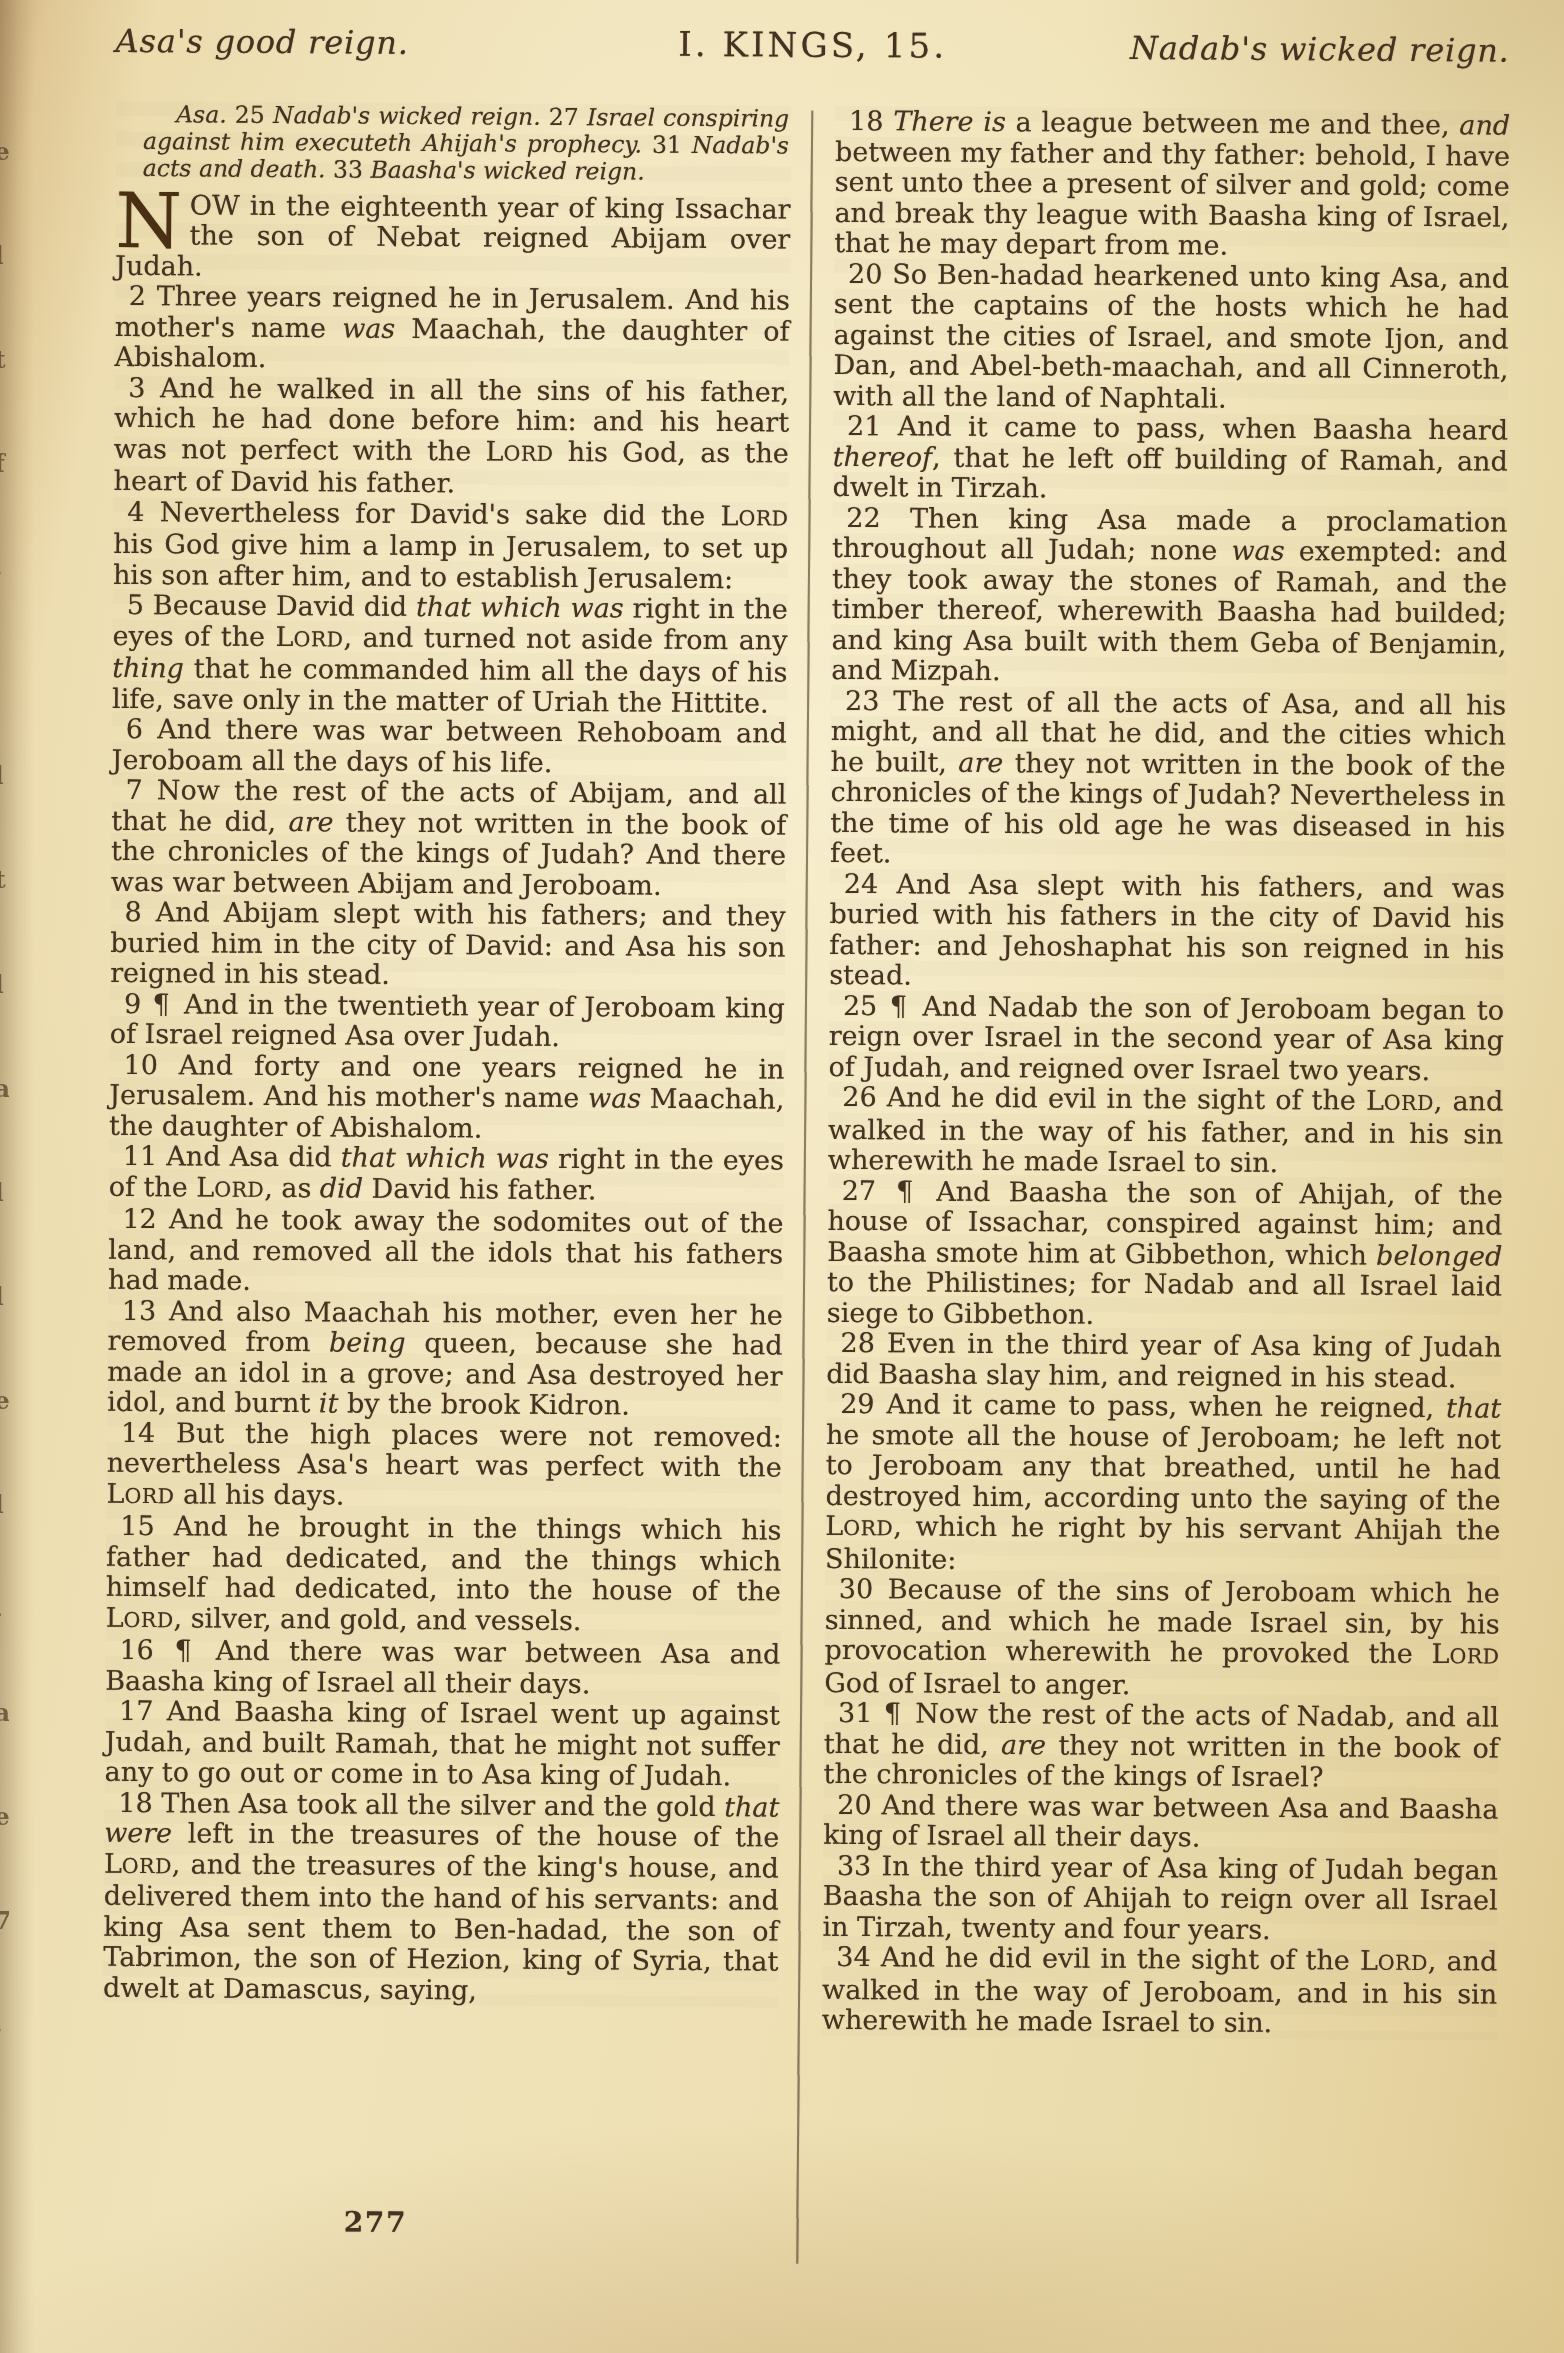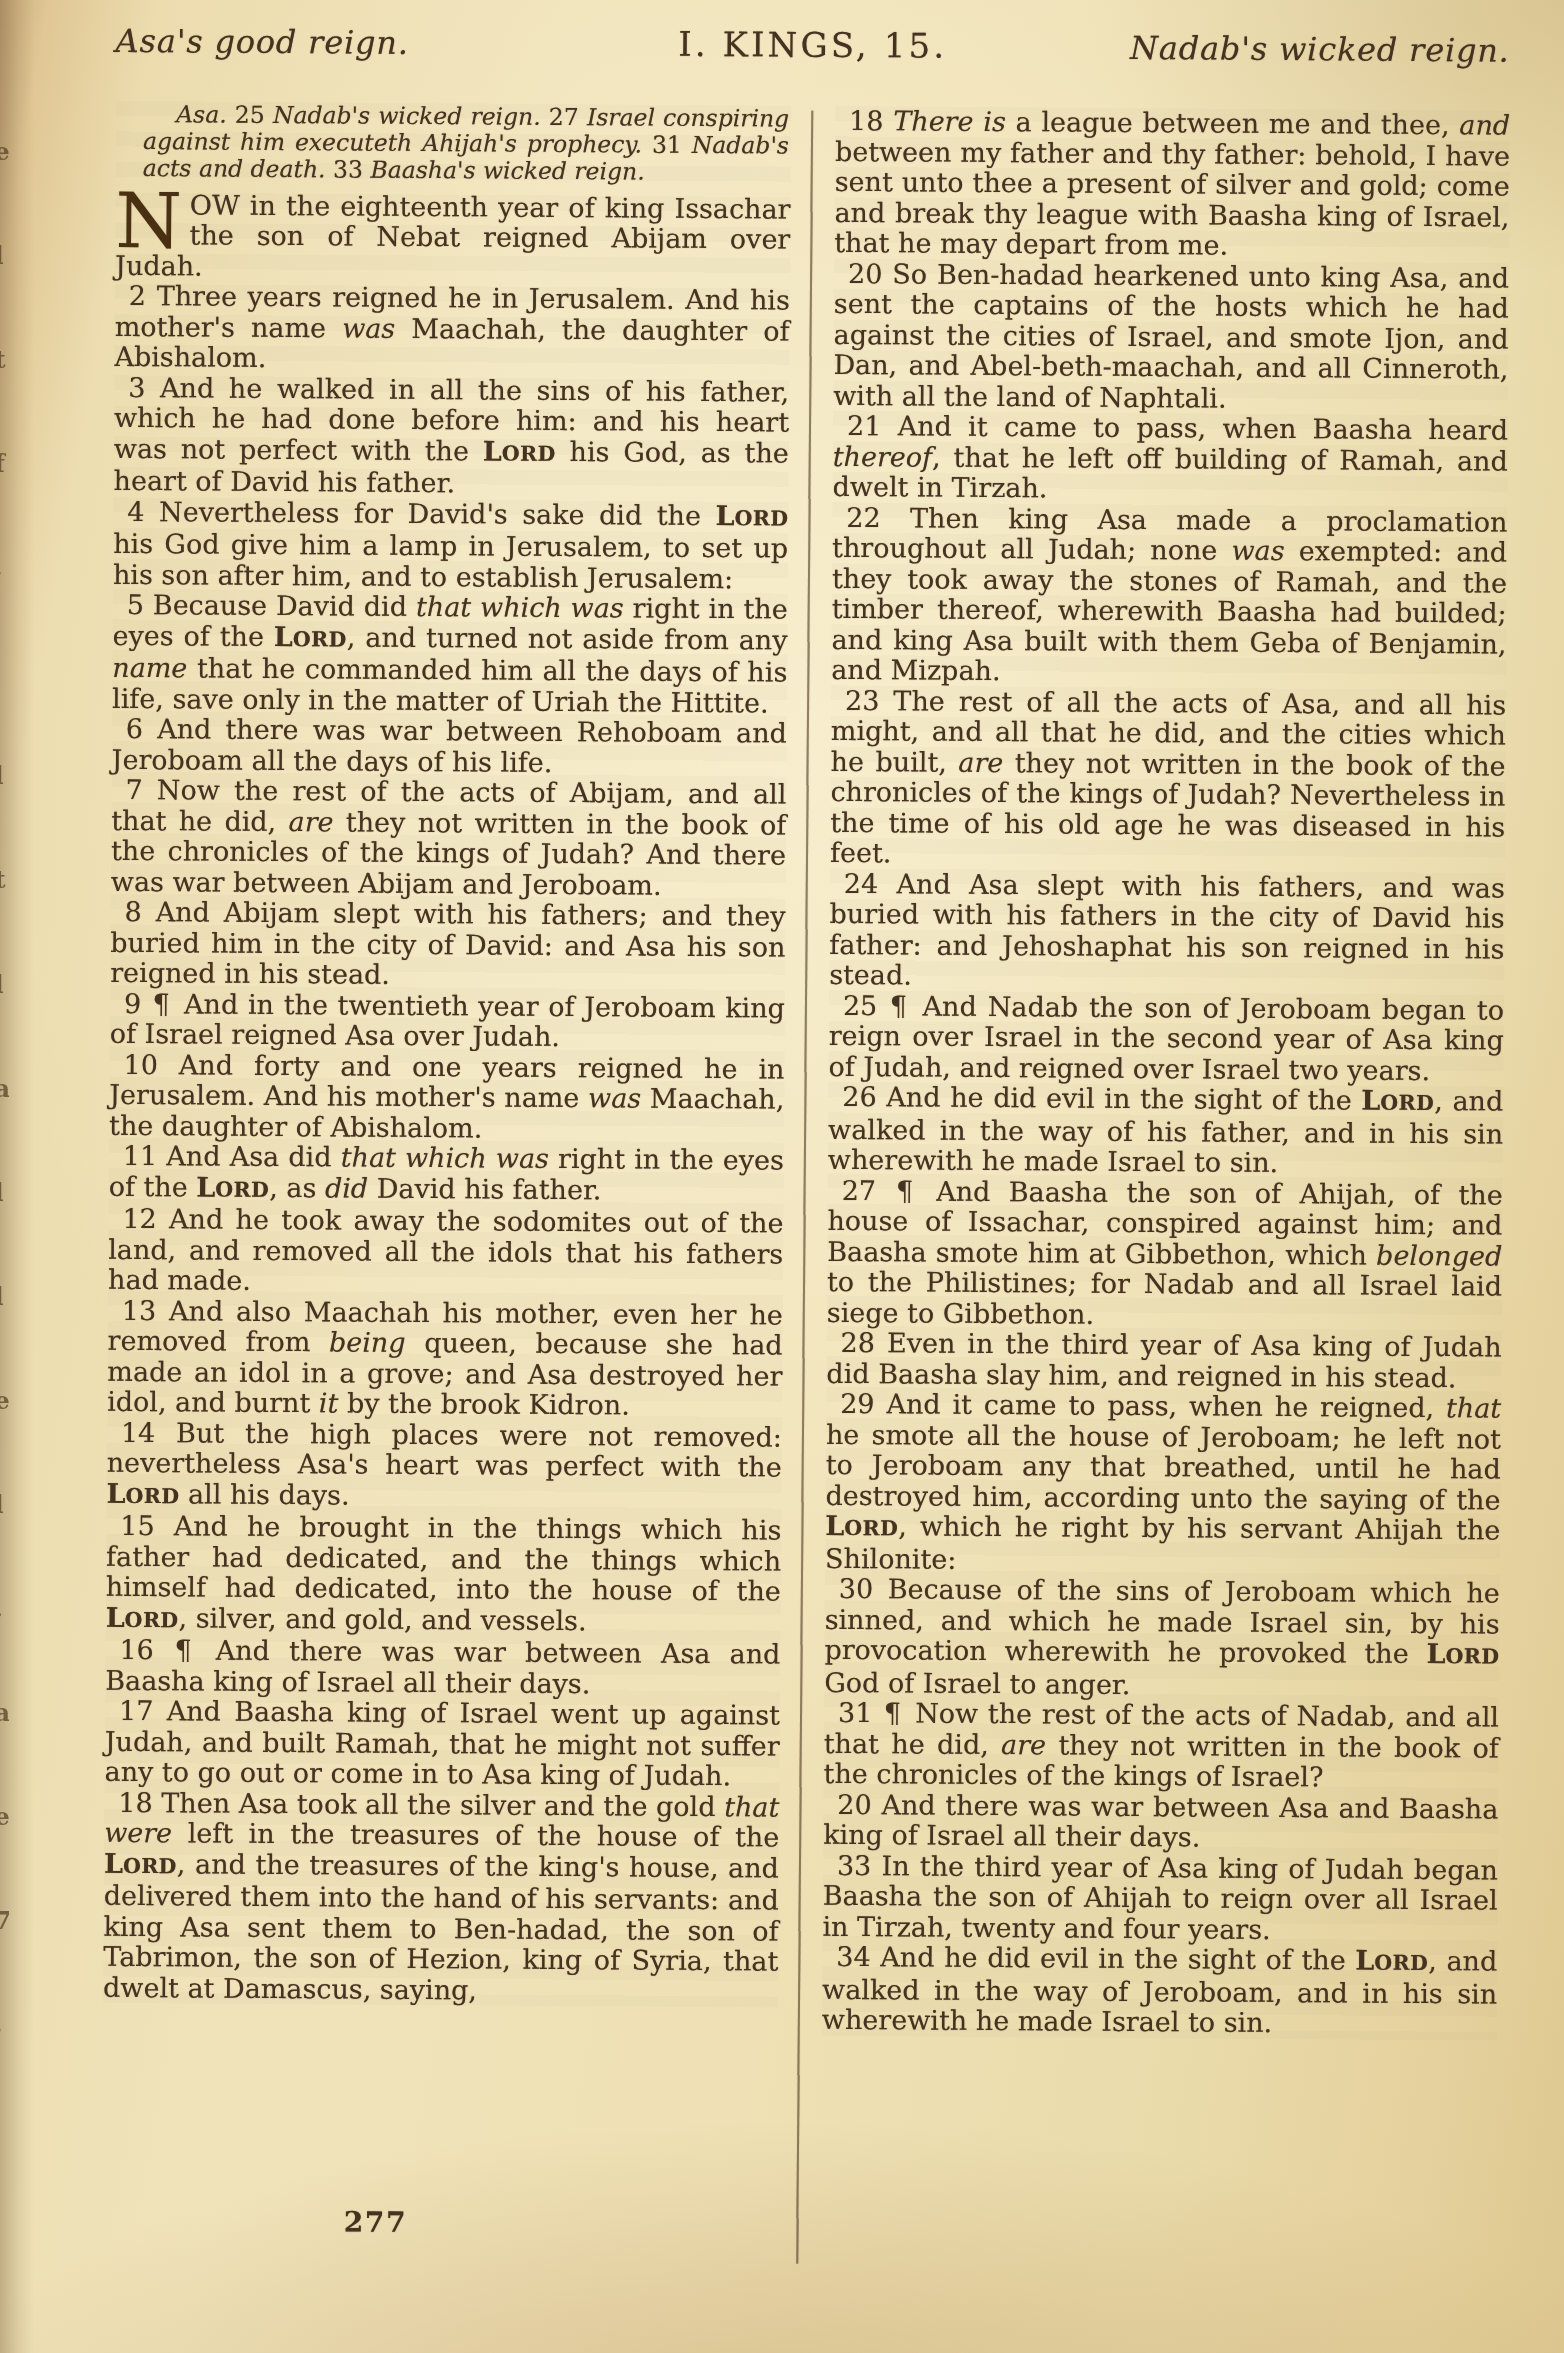--- a/index.html
+++ b/index.html
@@ -33,21 +33,21 @@
   .divider{position:absolute;left:812px;top:110px;width:2.3px;height:2153px;background:rgba(78,58,36,.62);
     box-shadow:0 0 0.8px rgba(78,58,36,.5);}
   
   .summary{font-style:italic;font-size:23.5px;line-height:27px;margin:0 0 7.8px 27px;width:646px;
     text-indent:33px;text-align:justify;}
   .summary .rom{font-style:normal;}
   
   p.verse{margin:0;text-indent:14px;}
   p.verse.drop{text-indent:0;}
   .it{font-style:italic;}
-  .lord{white-space:nowrap;font-weight:bold;}
+  .lord{white-space:nowrap;}
   .lord .sc{font-size:76%;letter-spacing:0.4px;}
   .dropcap{float:left;font-size:76px;line-height:56px;padding:3.1px 7.8px 0 0;color:#4a3013;}
   .pilcrow{padding:0 4.7px 0 1.6px;}
   .pagenum{position:absolute;left:117px;width:548px;top:2208px;text-align:center;
     font-size:28px;font-weight:bold;letter-spacing:1.6px;text-shadow:0 0 1.1px rgba(70,48,28,.6);}
 </style>
 </head>
 <body>
 
 <div class="page">
@@ -82,21 +82,21 @@
 
     <div class="divider"></div>
 
     <div class="col col-left">
       <p class="summary" id="summaryBlock"><span>Asa. </span><span class="rom">25</span><span> Nadab's wicked reign. </span><span class="rom">27</span><span> Israel conspiring against him executeth Ahijah's prophecy. </span><span class="rom">31</span><span> Nadab's acts and death. </span><span class="rom">33</span><span> Baasha's wicked reign.</span></p>
       <div id="versesLeft">
           <p class="verse drop"><span class="dropcap">N</span><span>OW</span><span> in the eighteenth year of king Issachar the son of Nebat reigned Abijam over Judah.</span></p>
           <p class="verse"><span>2</span><span> Three years reigned he in Jerusalem. And his mother's name </span><span class="it">was</span><span> Maachah, the daughter of Abishalom.</span></p>
           <p class="verse"><span>3</span><span> And he walked in all the sins of his father, which he had done before him: and his heart was not perfect with the </span><span class="lord">L<span class="sc">ORD</span></span><span> his God, as the heart of David his father.</span></p>
           <p class="verse"><span>4</span><span> Nevertheless for David's sake did the </span><span class="lord">L<span class="sc">ORD</span></span><span> his God give him a lamp in Jerusalem, to set up his son after him, and to establish Jerusalem:</span></p>
-          <p class="verse"><span>5</span><span> Because David did </span><span class="it">that which was</span><span> right in the eyes of the </span><span class="lord">L<span class="sc">ORD</span></span><span>, and turned not aside from any </span><span class="it">name</span><span> that he commanded him all the days of his life, save only in the matter of Uriah the Hittite.</span></p>
+          <p class="verse"><span>5</span><span> Because David did </span><span class="it">that which was</span><span> right in the eyes of the </span><span class="lord">L<span class="sc">ORD</span></span><span>, and turned not aside from any </span><span class="it">thing</span><span> that he commanded him all the days of his life, save only in the matter of Uriah the Hittite.</span></p>
           <p class="verse"><span>6</span><span> And there was war between Rehoboam and Jeroboam all the days of his life.</span></p>
           <p class="verse"><span>7</span><span> Now the rest of the acts of Abijam, and all that he did, </span><span class="it">are</span><span> they not written in the book of the chronicles of the kings of Judah? And there was war between Abijam and Jeroboam.</span></p>
           <p class="verse"><span>8</span><span> And Abijam slept with his fathers; and they buried him in the city of David: and Asa his son reigned in his stead.</span></p>
           <p class="verse"><span>9</span><span class="pilcrow"> ¶</span><span> And in the twentieth year of Jeroboam king of Israel reigned Asa over Judah.</span></p>
           <p class="verse"><span>10</span><span> And forty and one years reigned he in Jerusalem. And his mother's name </span><span class="it">was</span><span> Maachah, the daughter of Abishalom.</span></p>
           <p class="verse"><span>11</span><span> And Asa did </span><span class="it">that which was</span><span> right in the eyes of the </span><span class="lord">L<span class="sc">ORD</span></span><span>, as </span><span class="it">did</span><span> David his father.</span></p>
           <p class="verse"><span>12</span><span> And he took away the sodomites out of the land, and removed all the idols that his fathers had made.</span></p>
           <p class="verse"><span>13</span><span> And also Maachah his mother, even her he removed from </span><span class="it">being</span><span> queen, because she had made an idol in a grove; and Asa destroyed her idol, and burnt </span><span class="it">it</span><span> by the brook Kidron.</span></p>
           <p class="verse"><span>14</span><span> But the high places were not removed: nevertheless Asa's heart was perfect with the </span><span class="lord">L<span class="sc">ORD</span></span><span> all his days.</span></p>
           <p class="verse"><span>15</span><span> And he brought in the things which his father had dedicated, and the things which himself had dedicated, into the house of the </span><span class="lord">L<span class="sc">ORD</span></span><span>, silver, and gold, and vessels.</span></p>

